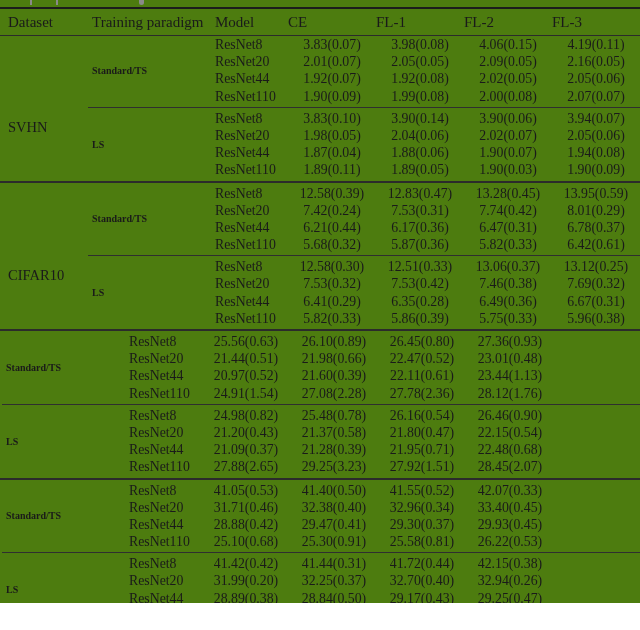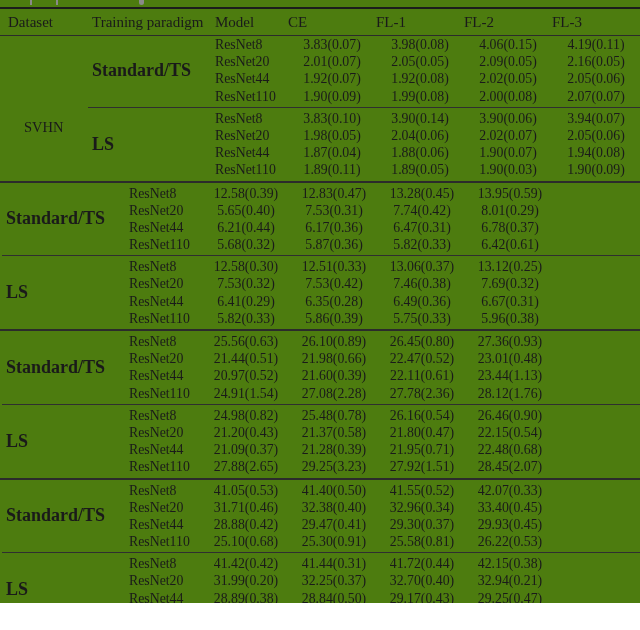--- a/index.html
+++ b/index.html
@@ -36,30 +36,30 @@
   .hc-paradigm { padding-left: 6px; font-family: Liberation Serif, serif; }
   .hc-model    { padding-left: 5px; font-family: Liberation Serif, serif; }
 
   .ds-block { display: flex; }
   .ds-col {
     width: 86px;
     display: flex;
     align-items: center;
     font-size: 14.5px;
   }
-  .ds-col .ds-label { padding-left: 24px; margin-top: 40px; }
+  .ds-col .ds-label { padding-left: 8px; margin-top: 40px; }
   .ds-body { flex: 1; min-width: 0; }
 
   .pg-group { display: flex; }
   .pg-col {
     width: 124px;
     display: flex;
     align-items: center;
     font-weight: bold;
-    font-size: 18px;
+    font-size: 10px;
   }
   .pg-col .pg-label { padding-left: 6px; }
   .pg-rows { flex: 1; min-width: 0; }
 
   .data-row {
     display: grid;
     grid-template-columns: 78px 88px 88px 88px 88px;
     height: 17.2px;
     align-items: center;
     font-size: 13.8px;
@@ -174,36 +174,39 @@
                 <div class="cell-val">1.89(0.05)</div>
                 <div class="cell-val">1.90(0.03)</div>
                 <div class="cell-val">1.90(0.09)</div>
               </div>
             </div>
           </div>
         </div>
       </div>
       <div class="dsrule"></div>
       <div class="ds-block">
+        <div class="ds-col">
+          <div class="ds-label">CIFAR10</div>
+        </div>
         <div class="ds-body">
           <div class="pg-group">
             <div class="pg-col">
               <div class="pg-label">Standard/TS</div>
             </div>
             <div class="pg-rows">
               <div class="data-row">
                 <div class="cell-model">ResNet8</div>
                 <div class="cell-val">12.58(0.39)</div>
                 <div class="cell-val">12.83(0.47)</div>
                 <div class="cell-val">13.28(0.45)</div>
                 <div class="cell-val">13.95(0.59)</div>
               </div>
               <div class="data-row">
                 <div class="cell-model">ResNet20</div>
-                <div class="cell-val">5.65(0.40)</div>
+                <div class="cell-val">7.42(0.24)</div>
                 <div class="cell-val">7.53(0.31)</div>
                 <div class="cell-val">7.74(0.42)</div>
                 <div class="cell-val">8.01(0.29)</div>
               </div>
               <div class="data-row">
                 <div class="cell-model">ResNet44</div>
                 <div class="cell-val">6.21(0.44)</div>
                 <div class="cell-val">6.17(0.36)</div>
                 <div class="cell-val">6.47(0.31)</div>
                 <div class="cell-val">6.78(0.37)</div>
@@ -380,21 +383,21 @@
                 <div class="cell-val">41.42(0.42)</div>
                 <div class="cell-val">41.44(0.31)</div>
                 <div class="cell-val">41.72(0.44)</div>
                 <div class="cell-val">42.15(0.38)</div>
               </div>
               <div class="data-row">
                 <div class="cell-model">ResNet20</div>
                 <div class="cell-val">31.99(0.20)</div>
                 <div class="cell-val">32.25(0.37)</div>
                 <div class="cell-val">32.70(0.40)</div>
-                <div class="cell-val">32.94(0.21)</div>
+                <div class="cell-val">32.94(0.26)</div>
               </div>
               <div class="data-row">
                 <div class="cell-model">ResNet44</div>
                 <div class="cell-val">28.89(0.38)</div>
                 <div class="cell-val">28.84(0.50)</div>
                 <div class="cell-val">29.17(0.43)</div>
                 <div class="cell-val">29.25(0.47)</div>
               </div>
               <div class="data-row">
                 <div class="cell-model">ResNet110</div>

